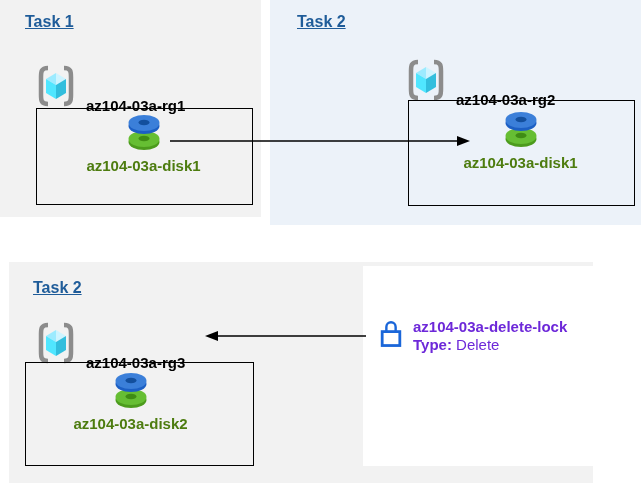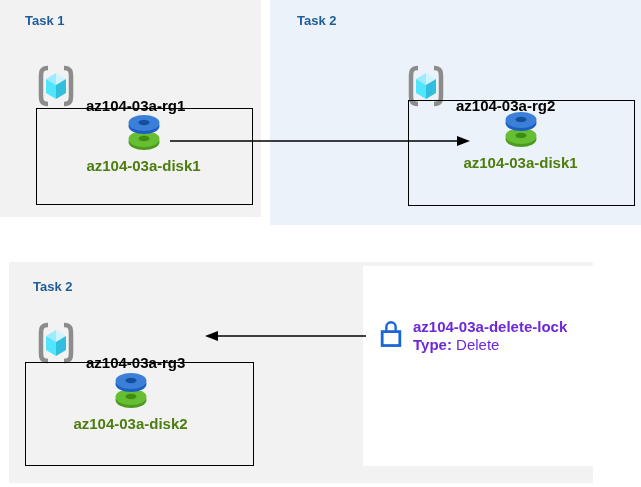--- a/index.html
+++ b/index.html
@@ -1,20 +1,20 @@
 <!DOCTYPE html>
 <html><head>
 <meta charset="utf-8">
 <style>
   html,body { margin:0; padding:0; background:#ffffff; font-family:"Liberation Sans", sans-serif; }
   .stage { position:relative; width:641px; height:487px; background:#ffffff; overflow:hidden; }
   .panel { position:absolute; }
   .panel-gray { background:#F2F2F2; }
   .panel-blue { background:#ECF2F9; }
-  .panel-title { position:absolute; font-size:13px; font-weight:bold; color:#1F5C99; white-space:nowrap; }
+  .panel-title { position:absolute; font-size:16px; font-weight:bold; color:#1F5C99; white-space:nowrap;text-decoration:underline; }
   .rg-row { position:absolute; display:flex; align-items:center; }
   .rg-label { font-size:15px; font-weight:bold; color:#000; margin-left:9px; white-space:nowrap;margin-top:40px; }
   .node-box { position:absolute; border:1.5px solid #000; background:transparent; }
   .disk-unit { position:absolute; display:flex; flex-direction:column; align-items:center; }
   .disk-label { font-size:15px; font-weight:bold; color:#4d7c0f; margin-top:2px; white-space:nowrap; }
   .move-label { position:absolute; font-size:15px; font-weight:bold; color:#000; white-space:nowrap; }
   .arrow-svg { position:absolute; }
   .white-callout { position:absolute; background:#ffffff; }
   .lock-unit { position:absolute; display:flex; align-items:flex-start; }
   .lock-square { width:28px; height:36px; background:#ffffff; display:flex; align-items:center; justify-content:center; }
@@ -60,21 +60,21 @@
       <ellipse cx="20" cy="11.5" rx="5.5" ry="2.8" fill="#134F9D"></ellipse>
     </svg>
     <span class="disk-label">az104-03a-disk1</span>
   </div>
 
   <svg class="arrow-svg" style="left:168px; top:133px;" width="302" height="16" viewBox="0 0 302 16">
     <line x1="2" y1="8" x2="290" y2="8" stroke="#000" stroke-width="1.5"></line>
     <polygon points="302,8 289,3 289,13" fill="#000"></polygon>
   </svg>
 
-  <div class="rg-row" style="left:405px; top:57px;">
+  <div class="rg-row" style="left:405px; top:51px;">
     <svg class="icon-svg" width="42" height="44" viewBox="0 0 42 44">
       <path d="M13 4 C6 4 6 8 6 13 L6 31 C6 36 6 40 13 40" stroke="#8C8C8C" stroke-width="4.5" fill="none"></path>
       <path d="M29 4 C36 4 36 8 36 13 L36 31 C36 36 36 40 29 40" stroke="#8C8C8C" stroke-width="4.5" fill="none"></path>
       <polygon points="21,9 11,15 21,21" fill="#9CEBFF"></polygon>
       <polygon points="21,9 31,15 21,21" fill="#CDF4FF"></polygon>
       <polygon points="11,15 21,21 21,35 11,29" fill="#50E6FF"></polygon>
       <polygon points="31,15 21,21 21,35 31,29" fill="#32BEDD"></polygon>
     </svg>
     <span class="rg-label">az104-03a-rg2</span>
   </div>

